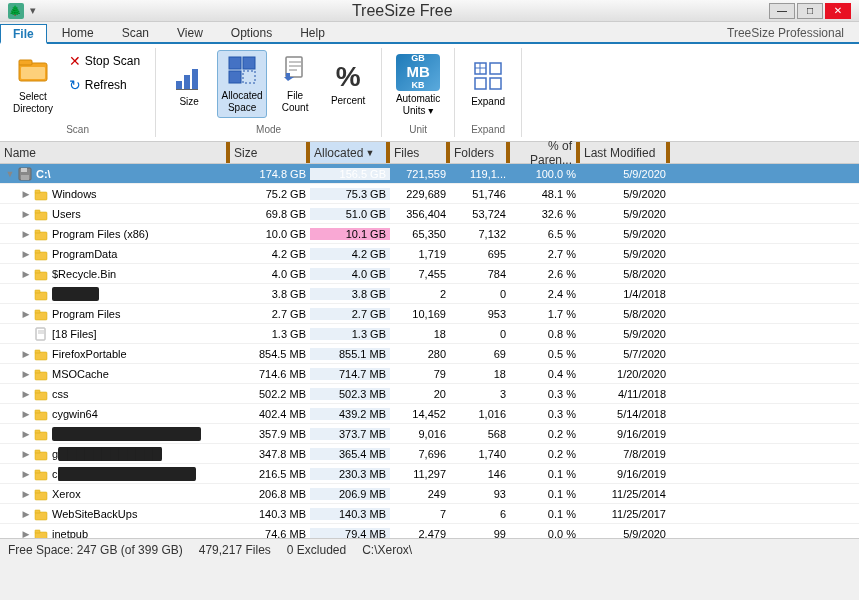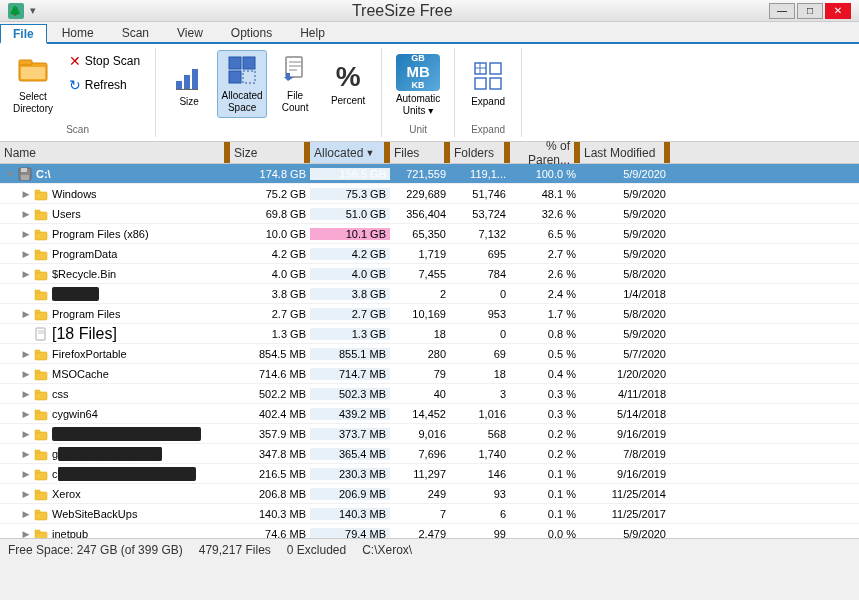--- a/index.html
+++ b/index.html
@@ -146,21 +146,21 @@
       background: #e8e8e8;
       border-bottom: 1px solid #ccc;
       display: flex;
       align-items: center;
       padding: 0;
     }
     .col-header {
       padding: 0 4px;
       font-size: 11px;
       color: #333;
-      border-right: 6px solid #a16207;
+      border-right: 4px solid #a16207;
       height: 100%;
       display: flex;
       align-items: center;
       cursor: pointer;
       user-select: none;
     }
     .col-header.active { background: #cce0f5; }
     .col-header .sort-arrow { margin-left: 2px; font-size: 9px; }
 
     
@@ -218,20 +218,21 @@
   </div>
 </div>
 
 <div class="ribbon-tabs">
   <div class="ribbon-tab active">File</div>
   <div class="ribbon-tab">Home</div>
   <div class="ribbon-tab">Scan</div>
   <div class="ribbon-tab">View</div>
   <div class="ribbon-tab">Options</div>
   <div class="ribbon-tab">Help</div>
+  <div class="ribbon-tab ribbon-tab-treepro">TreeSize Professional</div>
 </div>
 
 <div class="ribbon">
 
   <div class="ribbon-group">
     <div class="ribbon-group-content">
       <div class="rbtn-large">
         <div class="icon">
           <svg width="32" height="32" viewBox="0 0 32 32">
             <rect x="2" y="10" width="28" height="18" rx="2" fill="#f5a623" stroke="#d4890a" stroke-width="1"></rect>
@@ -289,20 +290,21 @@
             <polygon points="4,22 8,26 14,22 10,22 10,18 6,18 6,22" fill="#4472c4"></polygon>
           </svg>
         </div>
         <div class="label">File<br>Count</div>
       </div>
       <div class="rbtn-large">
         <div class="percent-icon">%</div>
         <div class="label">Percent</div>
       </div>
     </div>
+    <div class="ribbon-group-label">Mode</div>
   </div>
 
   <div class="ribbon-group">
     <div class="ribbon-group-content" style="gap:4px; align-items:center;">
       <div class="rbtn-large" style="width:56px;">
         <div class="auto-icon">
           <div style="font-size:9px;font-weight:bold;">GB</div>
           <div style="font-size:15px;font-weight:bold;">MB</div>
           <div style="font-size:9px;font-weight:bold;">KB</div>
         </div>
@@ -489,21 +491,21 @@
       <div class="cell w-date" style="text-align: right;">5/8/2020</div>
     </div>
     <div class="tree-row">
       <div class="cell cell-name w-name" style="padding-left: 20px;">
         <span class="expand-btn" style="color: rgb(136, 136, 136); font-size: 9px;"></span>
         <span style="font-size: 13px; margin-right: 2px;"><svg width="14" height="14" viewBox="0 0 14 14" style="vertical-align:middle;">
             <rect x="2" y="1" width="9" height="12" rx="0.5" fill="white" stroke="#aaa" stroke-width="1"></rect>
             <line x1="4" y1="4" x2="10" y2="4" stroke="#aaa" stroke-width="0.7"></line>
             <line x1="4" y1="6" x2="10" y2="6" stroke="#aaa" stroke-width="0.7"></line>
           </svg></span>
-        <span style="font-size: 16px;">[18 Files]</span>
+        <span style="font-size: 11px;">[18 Files]</span>
       </div>
       <div class="cell w-size" style="text-align: right;">1.3 GB</div>
       <div class="cell w-alloc" style="text-align: right; background: rgb(232, 240, 248);">1.3 GB</div>
       <div class="cell w-files" style="text-align: right;">18</div>
       <div class="cell w-folders" style="text-align: right;">0</div>
       <div class="cell w-pct" style="text-align: right;">0.8 %</div>
       <div class="cell w-date" style="text-align: right;">5/9/2020</div>
     </div>
     <div class="tree-row">
       <div class="cell cell-name w-name" style="padding-left: 20px;">
@@ -541,21 +543,21 @@
       <div class="cell cell-name w-name" style="padding-left: 20px;">
         <span class="expand-btn" style="color: rgb(136, 136, 136); font-size: 9px;">▶</span>
         <span style="font-size: 13px; margin-right: 2px;"><svg width="14" height="14" viewBox="0 0 14 14" style="vertical-align:middle;">
             <rect x="1" y="5" width="12" height="8" rx="1" fill="#f5c542" stroke="#d4a800" stroke-width="0.5"></rect>
             <rect x="1" y="3" width="5" height="3" rx="0.5" fill="#f5c542" stroke="#d4a800" stroke-width="0.5"></rect>
           </svg></span>
         <span style="font-size: 11px;">css</span>
       </div>
       <div class="cell w-size" style="text-align: right;">502.2 MB</div>
       <div class="cell w-alloc" style="text-align: right; background: rgb(232, 240, 248);">502.3 MB</div>
-      <div class="cell w-files" style="text-align: right;">40</div>
+      <div class="cell w-files" style="text-align: right;">20</div>
       <div class="cell w-folders" style="text-align: right;">3</div>
       <div class="cell w-pct" style="text-align: right;">0.3 %</div>
       <div class="cell w-date" style="text-align: right;">4/11/2018</div>
     </div>
     <div class="tree-row">
       <div class="cell cell-name w-name" style="padding-left: 20px;">
         <span class="expand-btn" style="color: rgb(136, 136, 136); font-size: 9px;">▶</span>
         <span style="font-size: 13px; margin-right: 2px;"><svg width="14" height="14" viewBox="0 0 14 14" style="vertical-align:middle;">
             <rect x="1" y="5" width="12" height="8" rx="1" fill="#f5c542" stroke="#d4a800" stroke-width="0.5"></rect>
             <rect x="1" y="3" width="5" height="3" rx="0.5" fill="#f5c542" stroke="#d4a800" stroke-width="0.5"></rect>

